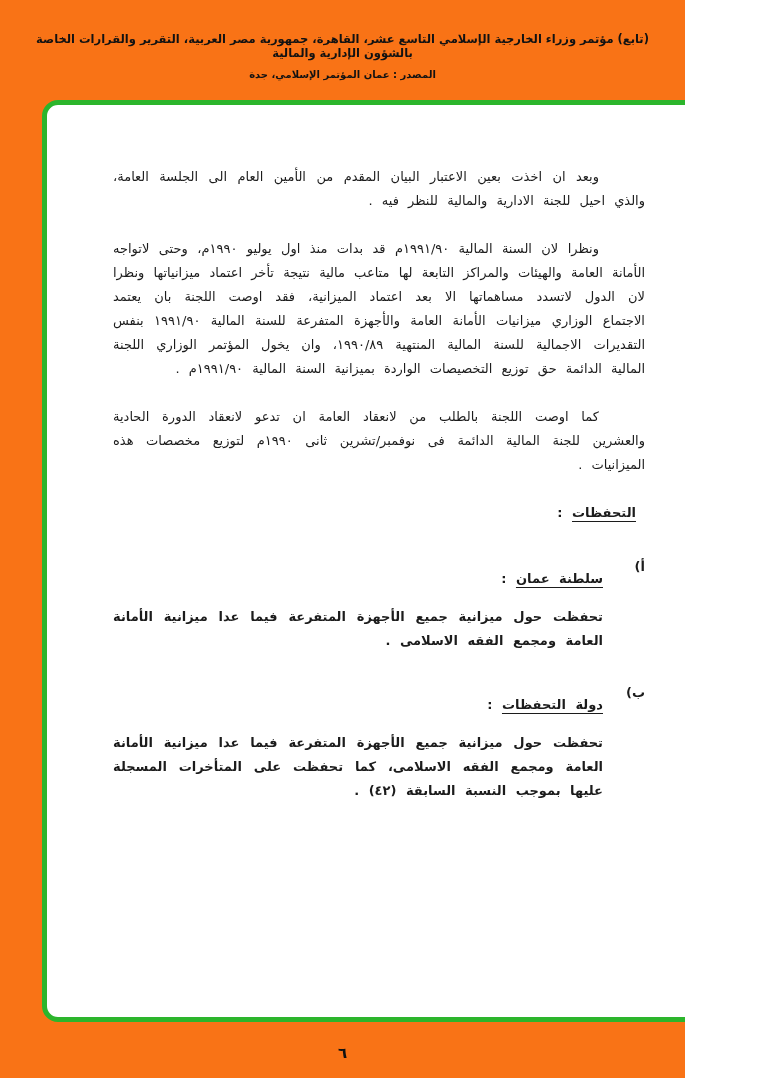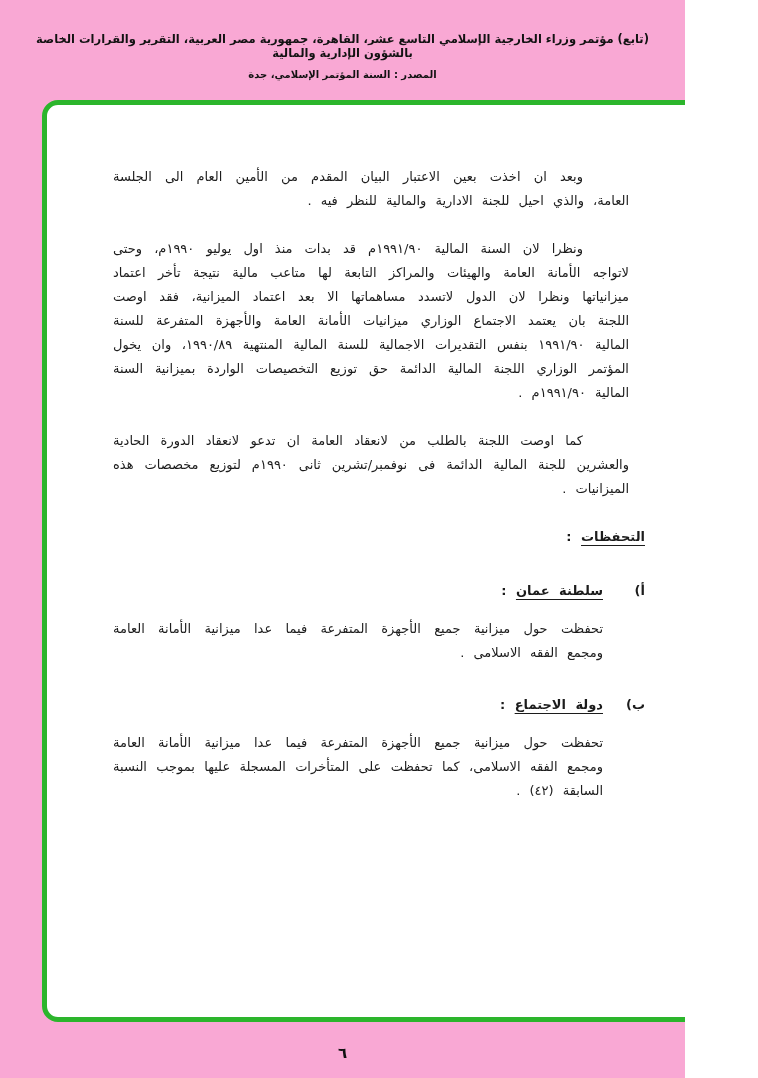--- a/index.html
+++ b/index.html
@@ -6,21 +6,21 @@
   html, body {
     margin: 0;
     padding: 0;
     background: #ffffff;
     font-family: "DejaVu Sans", sans-serif;
   }
   .page {
     position: relative;
     width: 685px;
     height: 1078px;
-    background: #f9a8d4;
+    background: #f97316;
     overflow: hidden;
   }
   .header {
     direction: rtl;
     text-align: center;
     padding-top: 32px;
   }
   .header-line1 {
     font-size: 11.5px;
     font-weight: bold;
@@ -49,30 +49,30 @@
     direction: rtl;
     padding: 60px 66px 0 66px;
     font-size: 13px;
     line-height: 24px;
     color: #1c1c1c;
     text-align: justify;
     word-spacing: 5px;
     letter-spacing: 0.3px;
   }
   p.para {
-    margin: 0 16px 24px 0;
+    margin: 0 0 24px 0;
     text-indent: 46px;
   }
   p.para.short {
     text-indent: 0;
     text-align: right;
     margin-bottom: 30px;
   }
   .reservations-heading {
-    margin: 14px 0 30px 0;
+    margin: 14px 9px 30px 0;
     text-align: right;
     font-weight: bold;
   }
   .underlined {
     text-decoration: underline;
     text-underline-offset: 4px;
   }
   .item {
     display: flex;
     gap: 16px;
@@ -82,43 +82,45 @@
     flex: 0 0 26px;
     font-weight: bold;
     white-space: nowrap;
   }
   .item-content {
     flex: 1;
   }
   .item-title-row {
     font-weight: bold;
     margin-bottom: 14px;
+    margin-top: 12px;
   }
   .item-body {
     text-align: justify;
+    font-weight: bold;
   }
   .page-number {
     position: absolute;
     left: 0;
     right: 0;
     bottom: 16px;
     text-align: center;
     font-size: 15px;
     font-weight: bold;
     color: #111111;
   }
 </style>
 </head>
 <body>
 
 <div class="page">
 
   <div class="header">
     <div class="header-line1">(تابع) مؤتمر وزراء الخارجية الإسلامي التاسع عشر، القاهرة، جمهورية مصر العربية، التقرير والقرارات الخاصة بالشؤون الإدارية والمالية</div>
-    <div class="header-line2">المصدر :  السنة المؤتمر الإسلامي، جدة</div>
+    <div class="header-line2">المصدر :  عمان المؤتمر الإسلامي، جدة</div>
   </div>
 
   <div class="doc-frame">
     <div class="doc-content">
 
       <p class="para">وبعد ان اخذت بعين الاعتبار البيان المقدم من الأمين العام الى الجلسة العامة، والذي احيل للجنة الادارية والمالية للنظر فيه .</p>
 
       <p class="para">ونظرا لان السنة المالية ١٩٩١/٩٠م قد بدات منذ اول يوليو ١٩٩٠م، وحتى لاتواجه الأمانة العامة والهيئات والمراكز التابعة لها متاعب مالية نتيجة تأخر اعتماد ميزانياتها ونظرا لان الدول لاتسدد مساهماتها الا بعد اعتماد الميزانية، فقد اوصت اللجنة بان يعتمد الاجتماع الوزاري ميزانيات الأمانة العامة والأجهزة المتفرعة للسنة المالية ١٩٩١/٩٠ بنفس التقديرات الاجمالية للسنة المالية المنتهية ١٩٩٠/٨٩، وان يخول المؤتمر الوزاري اللجنة المالية الدائمة حق توزيع التخصيصات الواردة بميزانية السنة المالية ١٩٩١/٩٠م .</p>
 
       <p class="para">كما اوصت اللجنة بالطلب من لانعقاد العامة ان تدعو لانعقاد الدورة الحادية والعشرين للجنة المالية الدائمة فى نوفمبر/تشرين ثانى ١٩٩٠م لتوزيع مخصصات هذه الميزانيات .</p>
@@ -137,21 +139,21 @@
             <span>:</span>
           </div>
           <div class="item-body">تحفظت حول ميزانية جميع الأجهزة المتفرعة فيما عدا ميزانية الأمانة العامة ومجمع الفقه الاسلامى .</div>
         </div>
       </div>
 
       <div class="item">
         <div class="item-marker">ب)</div>
         <div class="item-content">
           <div class="item-title-row">
-            <span class="underlined">دولة الاجتماع</span>
+            <span class="underlined">دولة التحفظات</span>
             <span>:</span>
           </div>
           <div class="item-body">تحفظت حول ميزانية جميع الأجهزة المتفرعة فيما عدا ميزانية الأمانة العامة ومجمع الفقه الاسلامى، كما تحفظت على المتأخرات المسجلة عليها بموجب النسبة السابقة (٤٢) .</div>
         </div>
       </div>
 
     </div>
   </div>
 
   <div class="page-number">٦</div>

